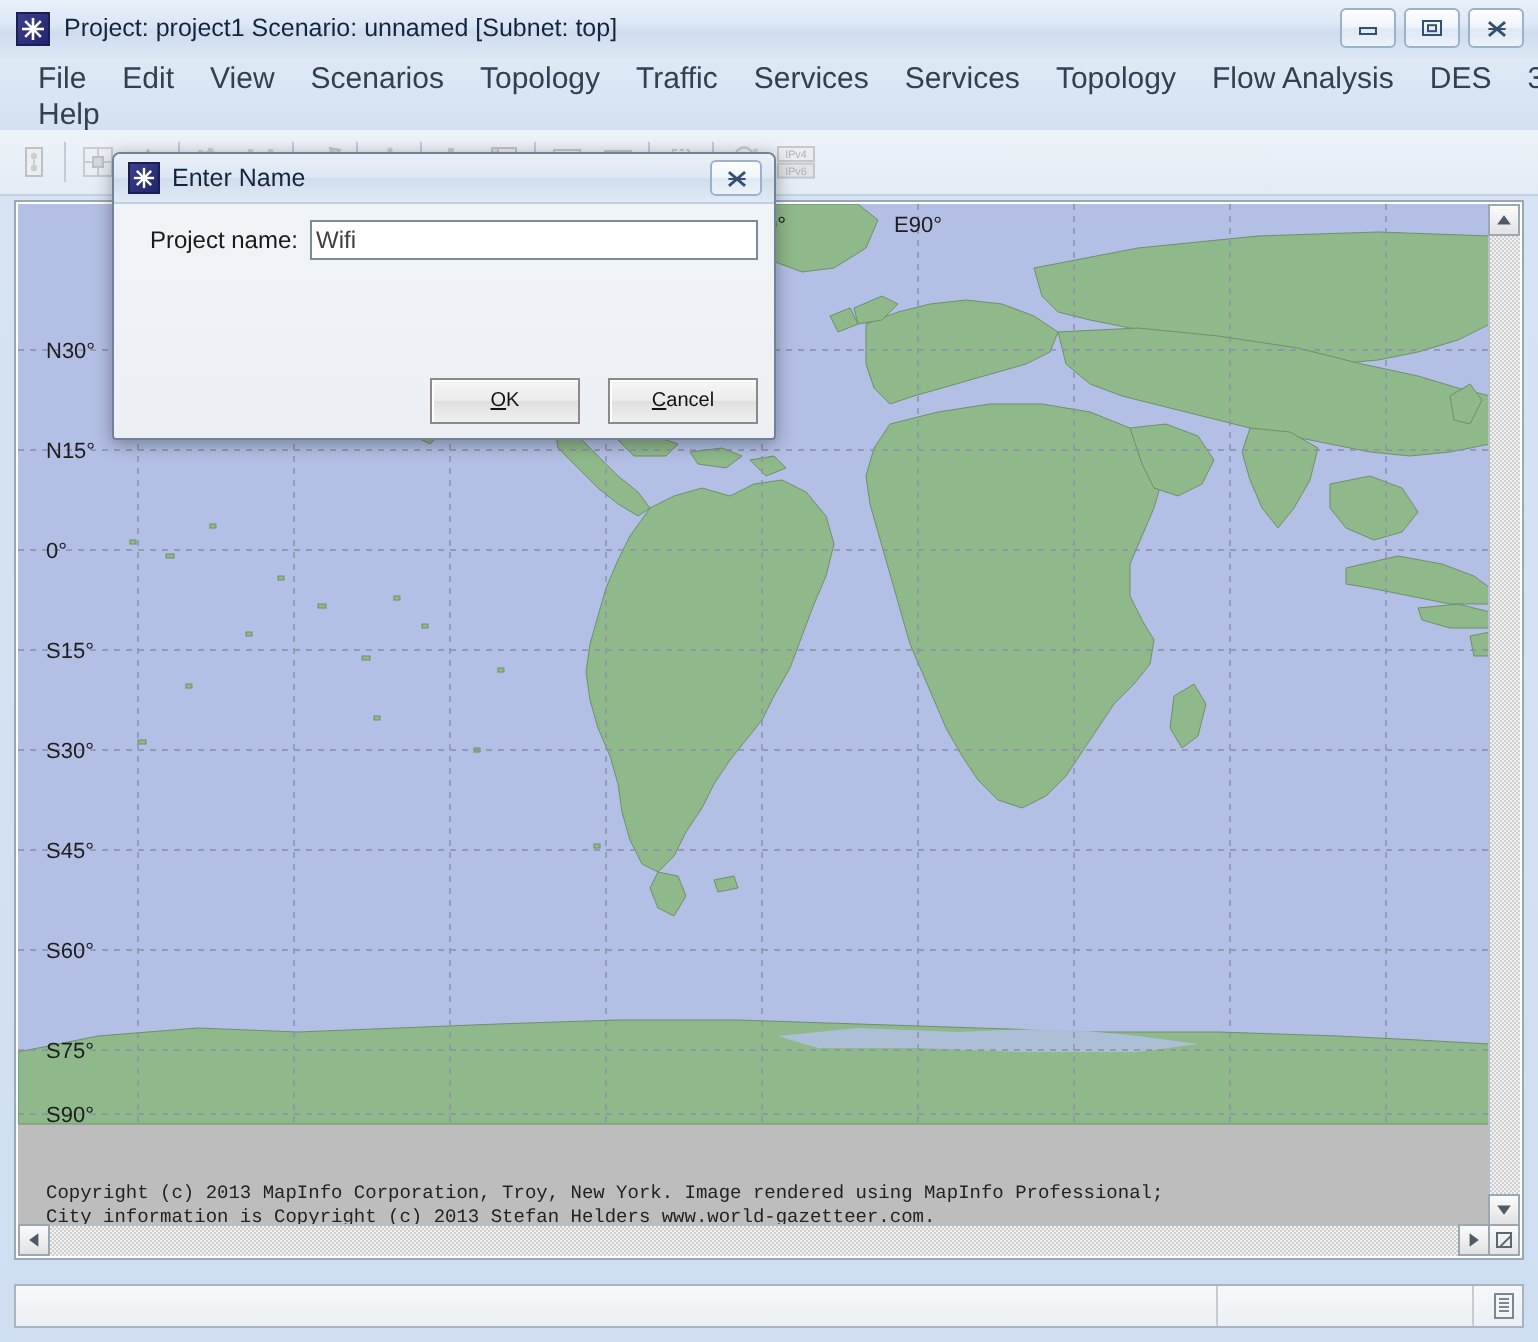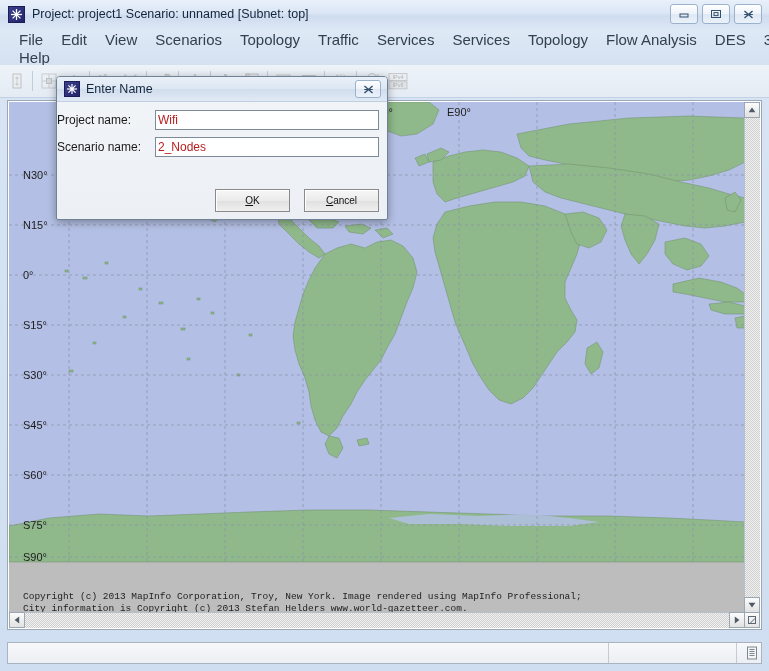--- a/index.html
+++ b/index.html
@@ -152,27 +152,27 @@
   }
   .dlg-close{
     position:absolute;right:6px;top:3px;width:26px;height:18px;
     background:linear-gradient(to bottom,#fdfefe 0%,#eff4fa 48%,#dfe9f4 52%,#eaf1f9 100%);
     border:1px solid #9bb2cc;border-radius:3px;box-sizing:border-box;
     display:flex;align-items:center;justify-content:center;
   }
   .dlg-body{position:absolute;left:0;top:25px;width:100%;height:119px;}
   .field-row{position:absolute;left:0;width:100%;height:20px;}
   .field-label{
-    position:absolute;left:0;width:92px;
+    position:absolute;left:0;width:92px;text-align:right;
     font-size:12px;color:#1a1a1a;line-height:20px;
   }
   .field-input{
     position:absolute;left:98px;width:224px;height:20px;
     background:#ffffff;border:1px solid #7d8a97;box-sizing:border-box;
-    font-family:"Liberation Sans",sans-serif;font-size:12px;color:#b91c1c;
+    font-family:"Liberation Sans",sans-serif;font-size:12px;color:#404040;
     padding:0 2px;line-height:18px;outline:none;
   }
   .chk-row{position:absolute;left:14px;top:62px;display:flex;align-items:center;}
   .chkbox{
     width:13px;height:13px;background:#fff;border:1px solid #4a4a4a;
     box-sizing:border-box;display:flex;align-items:center;justify-content:center;
     margin-right:6px;
   }
   .chk-label{font-size:12px;color:#111;white-space:nowrap;}
   .dlg-buttons{position:absolute;right:8px;bottom:9px;display:flex;gap:14px;}
@@ -627,24 +627,20 @@
       </div>
     </div>
 
     <div class="dlg-body">
 
       <div class="field-row" style="top:8px;">
         <div class="field-label">Project name:</div>
         <input class="field-input" type="text" value="Wifi" style="">
       </div>
 
-      <div class="field-row" style="top:35px;">
-        <div class="field-label">Scenario name:</div>
-        <input class="field-input" type="text" value="2_Nodes" style="">
-      </div>
 
 
       <div class="dlg-buttons">
         <div class="dlg-btn">
           <span id="okLabel"><u>O</u>K</span>
         </div>
         <div class="dlg-btn">
           <span id="cancelLabel"><u>C</u>ancel</span>
         </div>
       </div>

